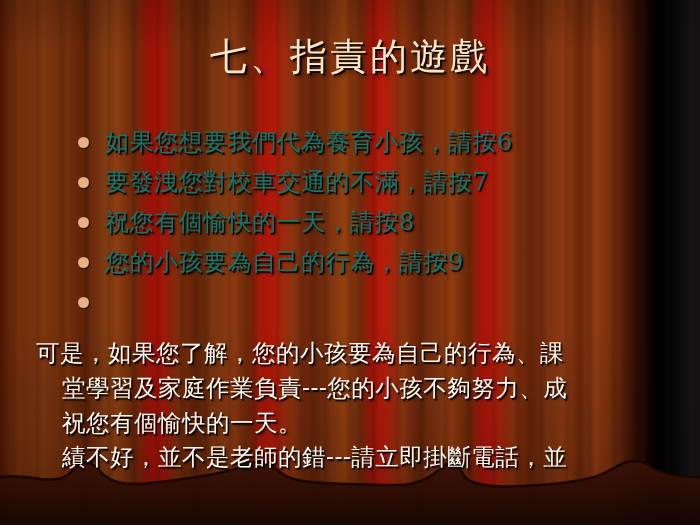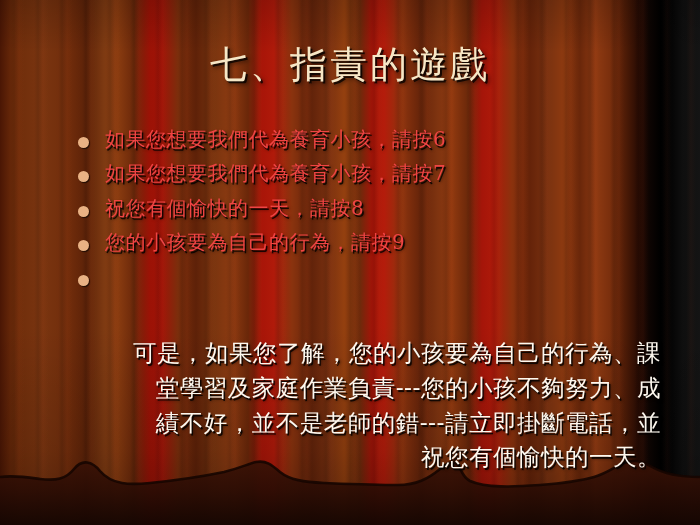--- a/index.html
+++ b/index.html
@@ -106,50 +106,51 @@
     left: 0;
     bottom: 0;
     width: 700px;
     height: 70px;
   }
 
   
   .slide-title {
     position: absolute;
     left: 0;
-    top: 44px;
+    top: 38px;
     width: 700px;
     text-align: center;
     font-size: 37px;
     line-height: 1.15;
     letter-spacing: 3px;
     color: #f6e7c6;
     text-shadow:
       2px 2px 0 rgba(0,0,0,.75),
       3px 3px 4px rgba(0,0,0,.55);
     white-space: nowrap;
+    font-family: Liberation Mono, monospace;
   }
 
   .bullet-list {
     position: absolute;
     left: 78px;
     top: 126px;
     width: 560px;
     list-style: none;
     margin: 0;
     padding: 0;
   }
   .bullet-item {
     position: relative;
     padding-left: 27px;
     margin-bottom: 7px;
-    font-size: 20px;
+    font-size: 24px;
     line-height: 1.37;
     letter-spacing: .5px;
-    color: #ef4444;
+    color: #0f766e;
     text-shadow:
       1.5px 1.5px 0 rgba(0,0,0,.8),
       2px 2px 3px rgba(0,0,0,.55);
     white-space: nowrap;
   }
   .bullet-dot {
     position: absolute;
     left: 0;
     top: 11px;
     width: 11px;
@@ -169,21 +170,20 @@
     letter-spacing: .5px;
     color: #fdf8ef;
     text-indent: 0;
     text-shadow:
       1.5px 1.5px 0 rgba(0,0,0,.8),
       2px 2px 3px rgba(0,0,0,.55);
   }
   .closing-paragraph .para-line {
     display: block;
     white-space: nowrap;
-    text-align: right;
   }
   .closing-paragraph .para-line.indent {
     padding-left: 26px;
   }
 </style>
 </head>
 <body>
 
 <div id="slide">
 
@@ -216,35 +216,35 @@
 
   <div class="slide-title">七、指責的遊戲</div>
 
   <ul class="bullet-list">
     <li class="bullet-item">
       <span class="bullet-dot"></span>
       <span>如果您想要我們代為養育小孩，請按6</span>
     </li>
     <li class="bullet-item">
       <span class="bullet-dot"></span>
-      <span>如果您想要我們代為養育小孩，請按7</span>
+      <span>要發洩您對校車交通的不滿，請按7</span>
     </li>
     <li class="bullet-item">
       <span class="bullet-dot"></span>
       <span>祝您有個愉快的一天，請按8</span>
     </li>
     <li class="bullet-item">
       <span class="bullet-dot"></span>
       <span>您的小孩要為自己的行為，請按9</span>
     </li>
     <li class="bullet-item">
       <span class="bullet-dot"></span>
     </li>
   </ul>
 
   <div class="closing-paragraph">
     <span class="para-line">可是，如果您了解，您的小孩要為自己的行為、課</span>
     <span class="para-line indent">堂學習及家庭作業負責---您的小孩不夠努力、成</span>
+    <span class="para-line indent">祝您有個愉快的一天。</span>
     <span class="para-line indent">績不好，並不是老師的錯---請立即掛斷電話，並</span>
-    <span class="para-line indent">祝您有個愉快的一天。</span>
   </div>
 
 </div>
 
 </body></html>

